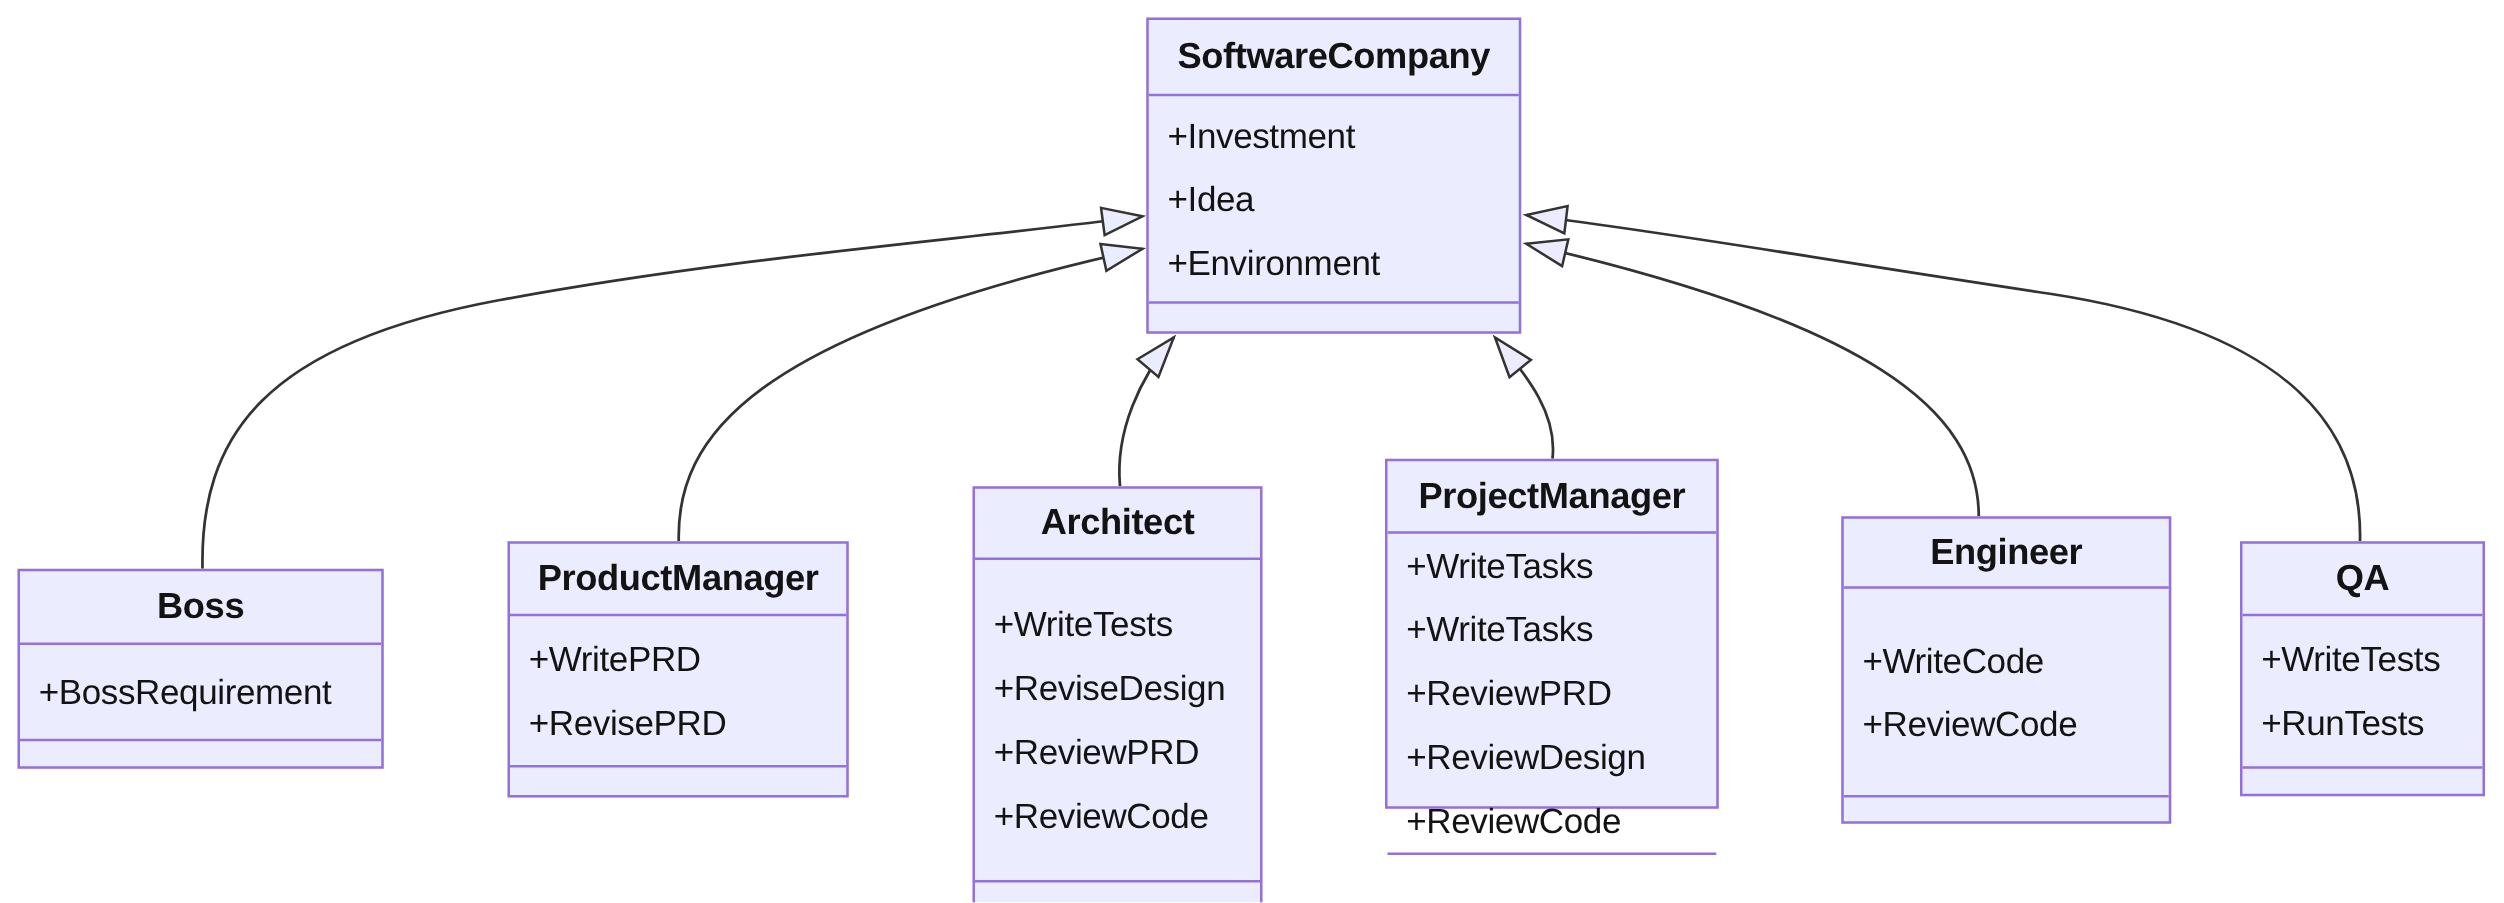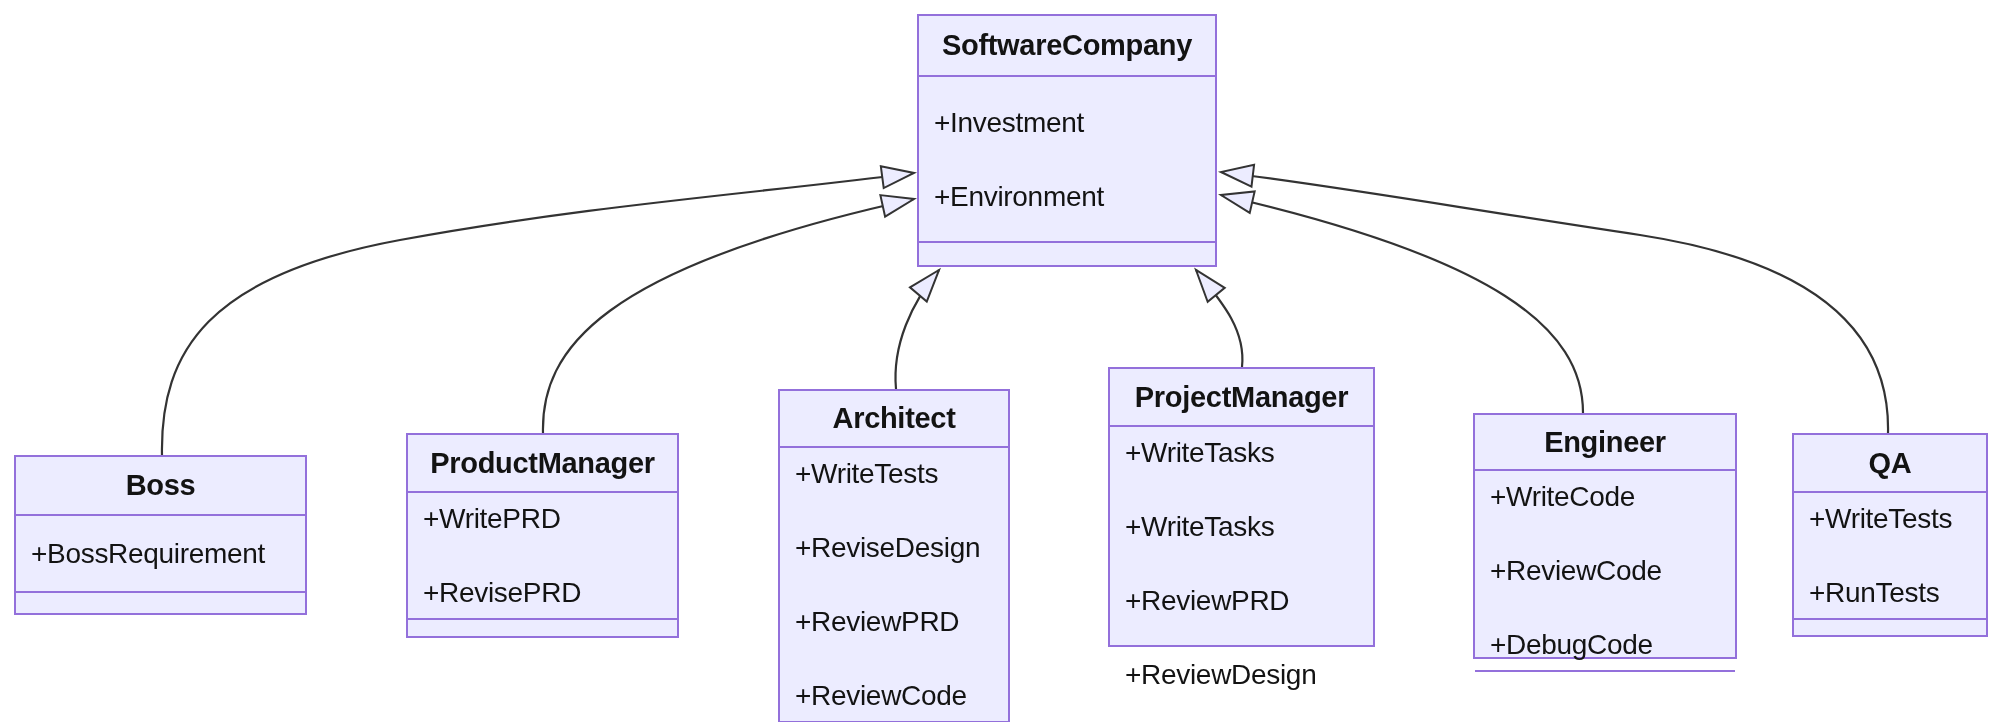--- a/index.html
+++ b/index.html
@@ -54,21 +54,20 @@
     letter-spacing: -0.3px;
   }
   .class-members {
     flex: 1 1 auto;
     display: flex;
     flex-direction: column;
     justify-content: center;
     padding-left: 15px;
     font-size: 28px;
     letter-spacing: -0.3px;
-    gap: 23px;
   }
   .member { line-height: 51px; height: 51px; white-space: nowrap; }
   .class-methods {
     flex: 0 0 auto;
     border-top: 2px solid var(--node-border);
   }
 </style>
 </head>
 <body>
 
@@ -85,20 +84,21 @@
     <path class="edge" d="M 896 389 C 892 345 912 302 939 270" marker-end="url(#tri)"></path>
     <path class="edge" d="M 1242 367 C 1246 330 1222 302 1196 270" marker-end="url(#tri)"></path>
     <path class="edge" d="M 1583 413 C 1583 328 1495 258 1221 195" marker-end="url(#tri)"></path>
     <path class="edge" d="M 1888 433 C 1890 345 1835 265 1640 235 C 1460 208 1330 185 1221 172" marker-end="url(#tri)"></path>
   </svg>
 
   <div class="class-node" style="left:917px;top:14px;width:300px;height:253px">
     <div class="class-title" style="height:61px">SoftwareCompany</div>
     <div class="class-members">
       <div class="member">+Investment</div>
+      <div class="member">+Idea</div>
       <div class="member">+Environment</div>
     </div>
     <div class="class-methods" style="height:24px"></div>
   </div>
 
   <div class="class-node" style="left:406px;top:433px;width:273px;height:205px">
     <div class="class-title" style="height:58px">ProductManager</div>
     <div class="class-members">
       <div class="member">+WritePRD</div>
       <div class="member">+RevisePRD</div>
@@ -135,21 +135,20 @@
       <div class="member">+ReviewCode</div>
     </div>
     <div class="class-methods" style="height:24px"></div>
   </div>
 
   <div class="class-node" style="left:1473px;top:413px;width:264px;height:246px">
     <div class="class-title" style="height:56px">Engineer</div>
     <div class="class-members">
       <div class="member">+WriteCode</div>
       <div class="member">+ReviewCode</div>
-      <div class="member">+DebugCode</div>
     </div>
     <div class="class-methods" style="height:21px"></div>
   </div>
 
   <div class="class-node" style="left:1792px;top:433px;width:196px;height:204px">
     <div class="class-title" style="height:58px">QA</div>
     <div class="class-members">
       <div class="member">+WriteTests</div>
       <div class="member">+RunTests</div>
     </div>

